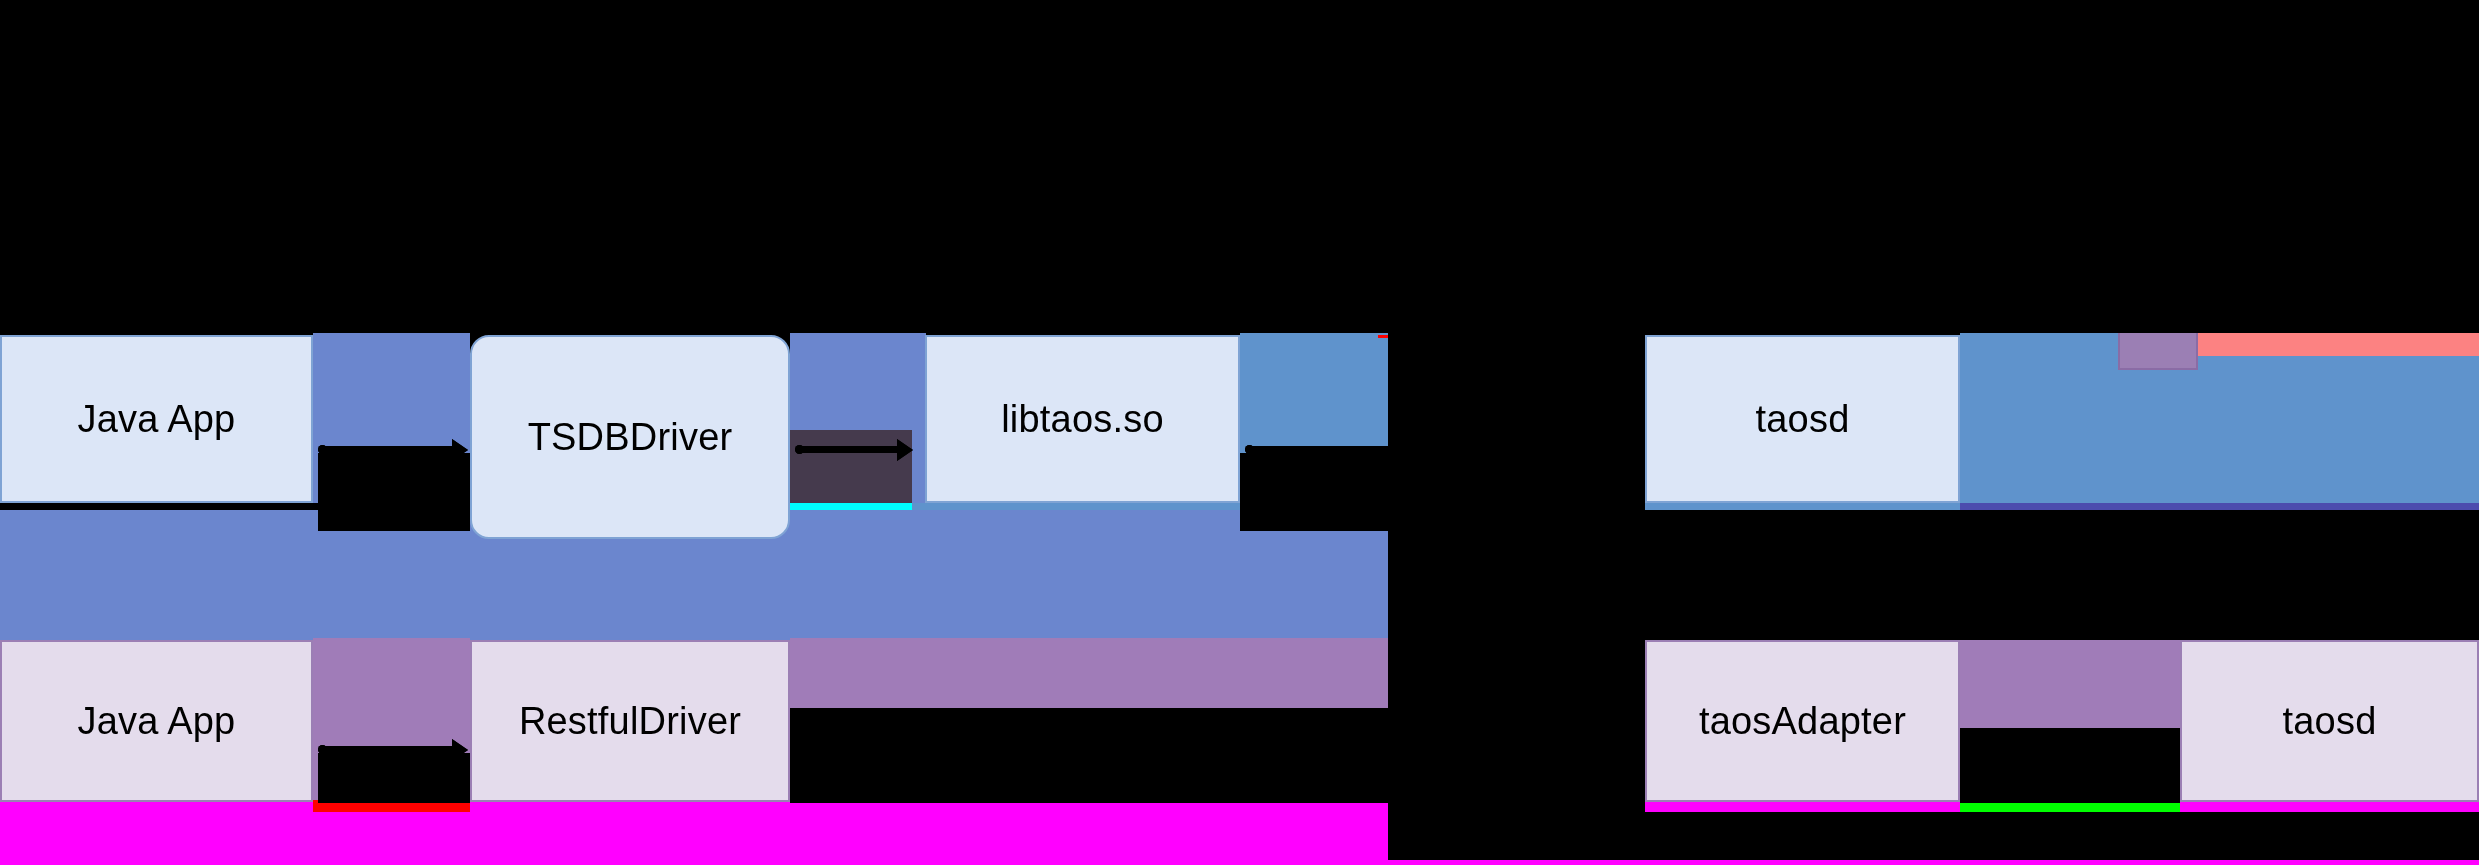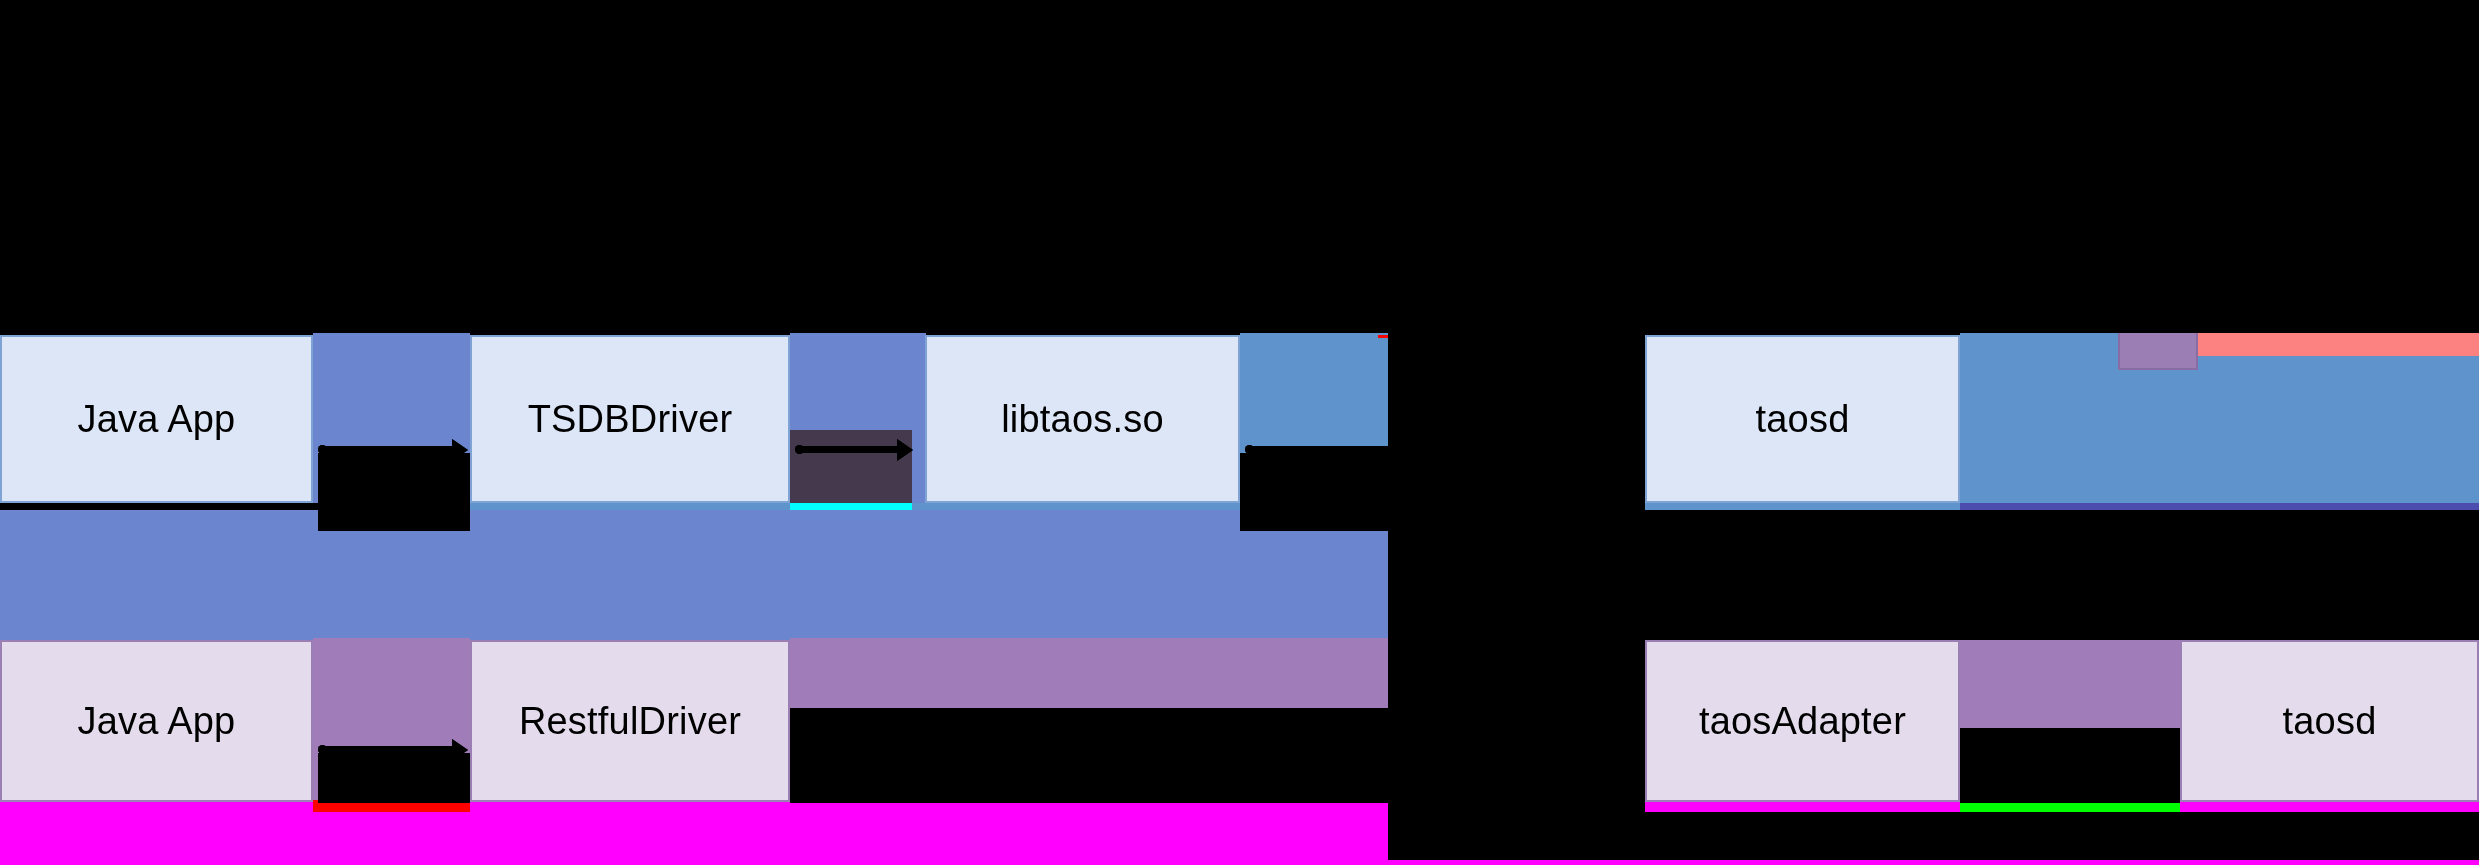--- a/index.html
+++ b/index.html
@@ -118,21 +118,21 @@
   <div class="band" style="left:0px; top:812px; width:1388px; height:53px; background:#ff00ff;"></div>
 
   <div class="band" style="left:1388px; top:860px; width:1091px; height:5px; background:#ff00ff;"></div>
 
   <div class="band" style="left:1378px; top:335px; width:92px; height:3px; background:#ff0000;"></div>
 
   <div class="node blue" style="left:0px; top:335px; width:313px; height:168px;">
     <span>Java App</span>
   </div>
 
-  <div class="node blue" style="left:470px; top:335px; width:320px; height:168px;">
+  <div class="node blue" style="left:470px; top:335px; width:320px; height:204px;border-radius:19px;">
     <span>TSDBDriver</span>
   </div>
 
   <div class="node blue" style="left:925px; top:335px; width:315px; height:168px;">
     <span>libtaos.so</span>
   </div>
 
   <div class="node blue" style="left:1645px; top:335px; width:315px; height:168px;">
     <span>taosd</span>
   </div>

